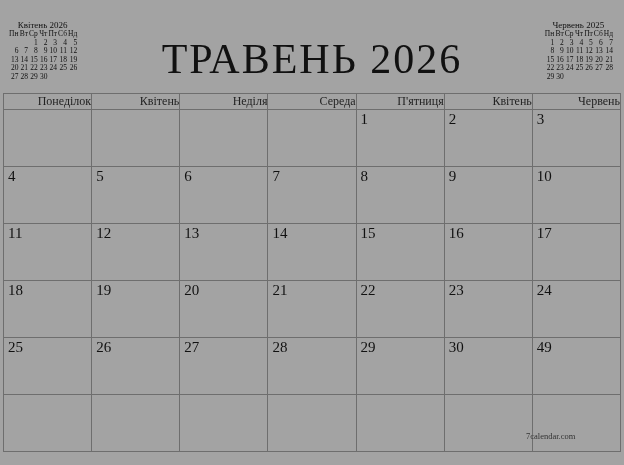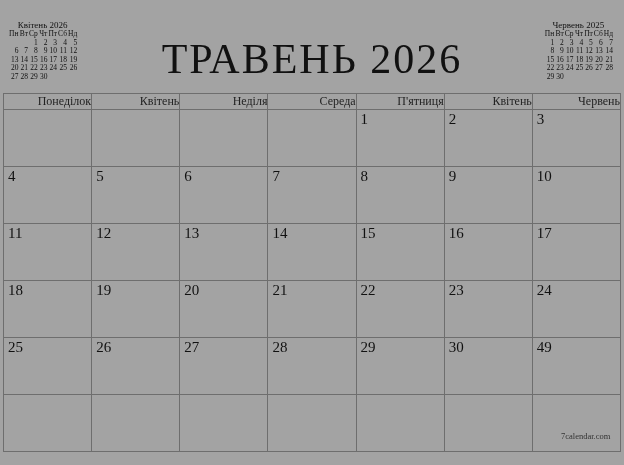--- a/index.html
+++ b/index.html
@@ -68,21 +68,21 @@
     height: 55px;
     border: 1px solid #6e6e6e;
     vertical-align: top;
     font-size: 15px;
     line-height: 17px;
     padding: 1px 0 0 4px;
     color: #111111;
   }
   .watermark {
     position: absolute;
-    left: 561px;
+    left: 526px;
     top: 432px;
     font-size: 8.5px;
     line-height: 9px;
     color: #333333;
     white-space: nowrap;
   }
 </style>
 </head>
 <body>
 

